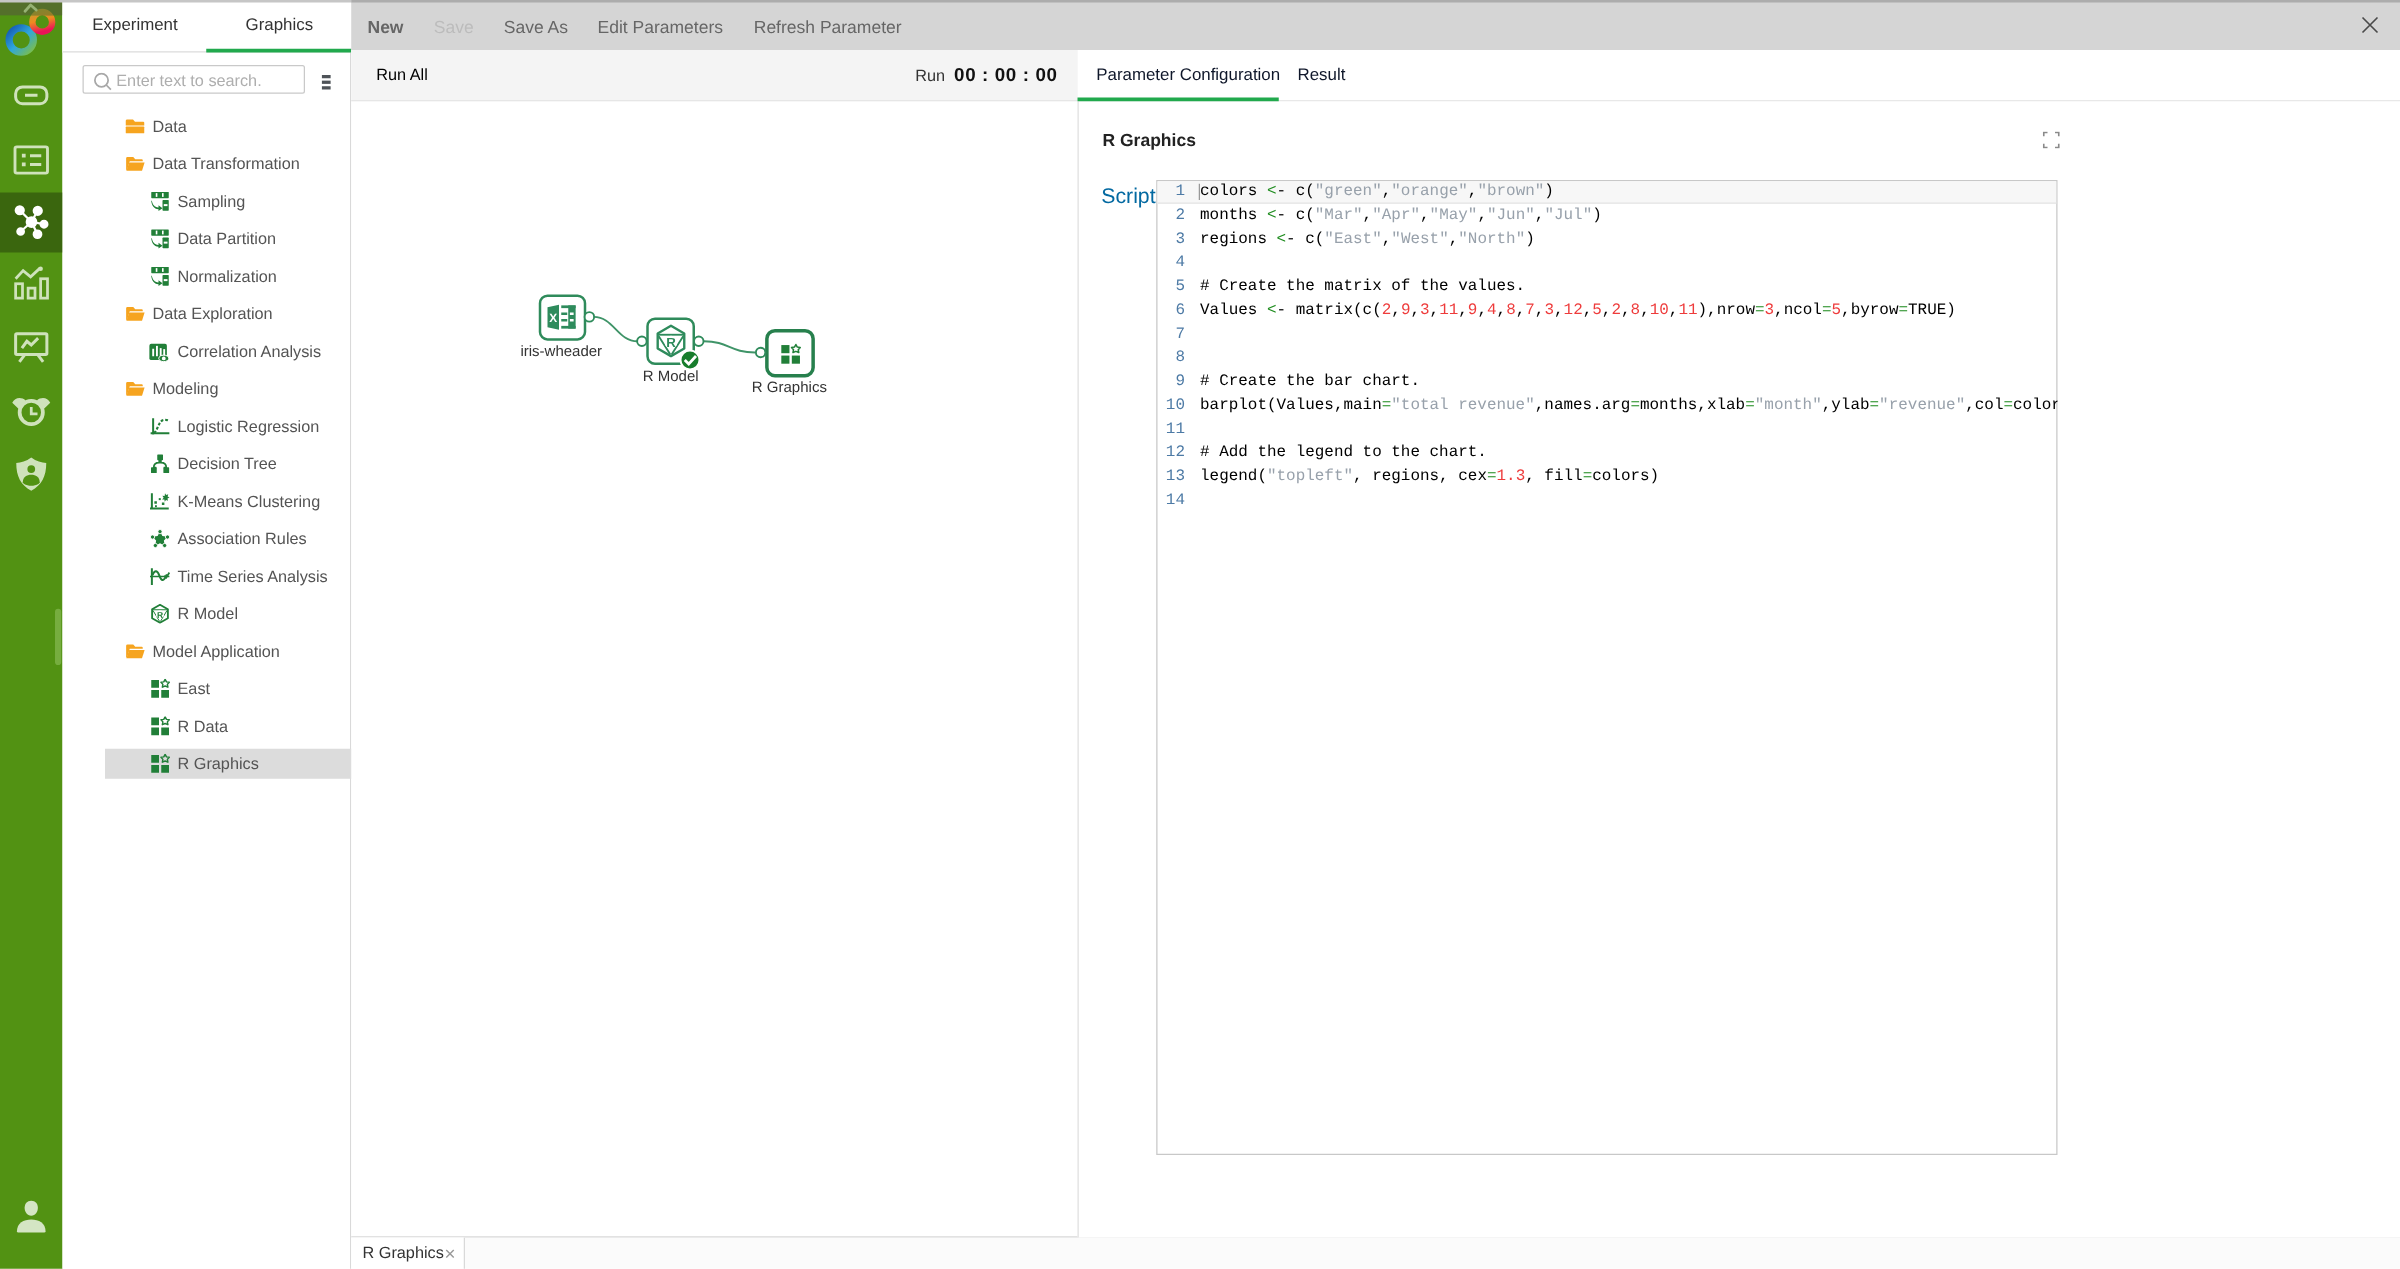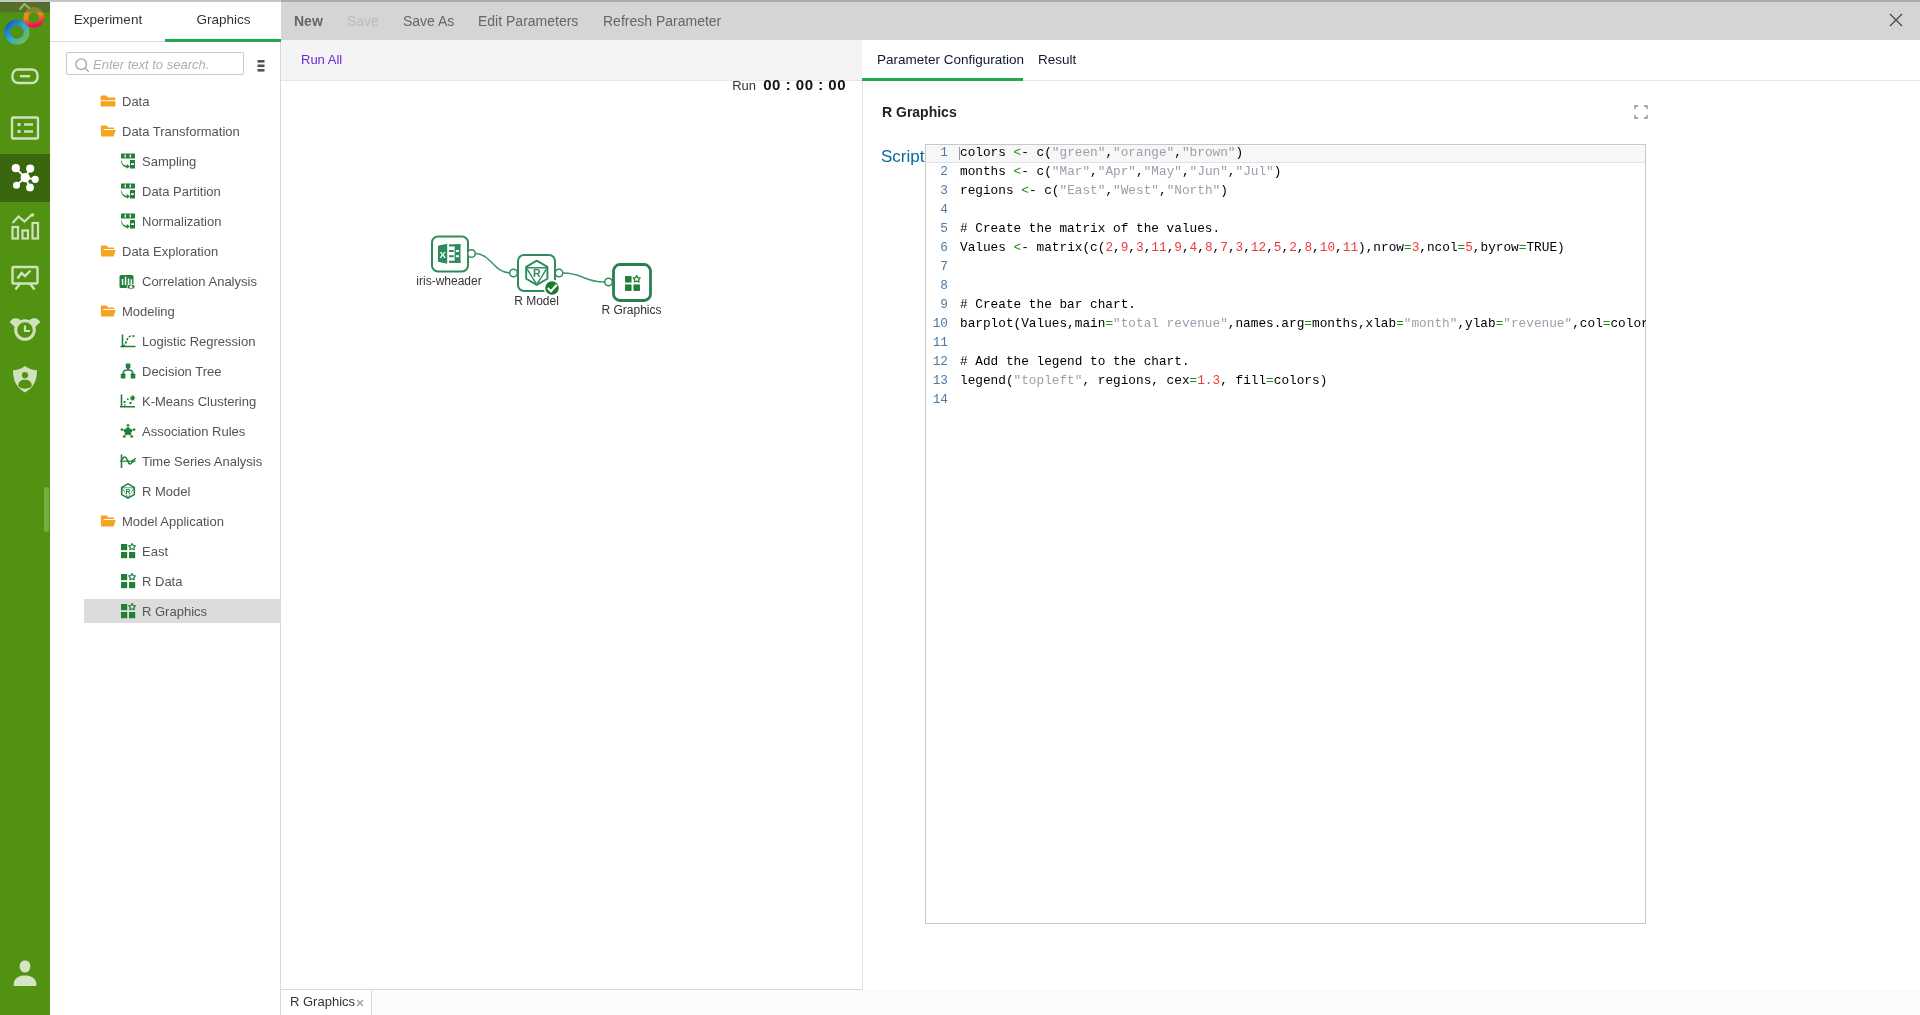--- a/index.html
+++ b/index.html
@@ -7,33 +7,33 @@
     font-family:"Liberation Sans", sans-serif; }
   .abs { position:absolute; }
   
   #sidebar { left:0; top:0; width:50px; height:1015px; background:#529213; }
   
   #leftpanel { left:50px; top:0; width:231px; height:1015px; background:#fff; border-right:1px solid #d9d9d9; }
   #lp-tabs { left:50px; top:0; width:231px; height:42px; border-bottom:1px solid #dcdcdc; background:#fff;}
   .lp-tab { position:absolute; top:0; height:33px; line-height:40px; text-align:center; font-size:13.5px; color:#333; }
   #lp-underline { left:165px; top:39px; width:116px; height:3px; background:#21a94d; }
   #searchbox { left:66px; top:52px; width:178px; height:23px; border:1px solid #c9c9c9; border-radius:2px; background:#fff; }
-  #searchtext { left:93px; top:57px; font-size:13px; color:#aeaeae;font-style:italic; }
+  #searchtext { left:93px; top:57px; font-size:13px; color:#aeaeae; }
   .row { position:absolute; left:50px; width:231px; height:30px;margin-left:34px; }
   .row .txt { position:absolute; top:50%; transform:translateY(-50%); font-size:13px; color:#545454; white-space:nowrap; }
   .row .ic { position:absolute; top:50%; transform:translateY(-50%); }
   .hl { background:#dcdcdc; }
   
   #toolbar { left:281px; top:0; width:1639px; height:40px; background:#d5d5d5; }
   .tb { position:absolute; top:2px; height:38px; line-height:38px; font-size:14px; color:#666; }
   
   #canvas { left:281px; top:40px; width:581px; height:950px; background:#fff; }
   #runbar { left:281px; top:40px; width:581px; height:41px; background:#f4f4f4; border-bottom:1px solid #e6e6e6; }
-  #runall { left:301px; top:40px; height:40px; line-height:40px; font-size:13px; color:#6d28d9; }
-  #runtime { right:1074px; top:57px; height:40px; line-height:56px; font-size:13px; color:#333; }
+  #runall { left:301px; top:40px; height:40px; line-height:40px; font-size:13px; color:#000000; }
+  #runtime { right:1074px; top:41px; height:40px; line-height:40px; font-size:13px; color:#333; }
   #runtime b { font-size:15px; color:#111; letter-spacing:0.5px; }
   
   #bottombar { left:281px; top:989px; width:1639px; height:26px; background:#fbfbfb; border-top:1px solid #d9d9d9; }
   #btab { left:281px; top:990px; width:91px; height:25px; background:#fff; border-right:1px solid #d9d9d9; }
   #btab span { position:absolute; left:9px; top:4px; font-size:13px; color:#333; }
   
   #rightpanel { left:862px; top:40px; width:1058px; height:950px; background:#fff; border-left:1px solid #e0e0e0; }
   #rp-tabs { left:862px; top:40px; width:1058px; height:41px; border-bottom:1px solid #e8e8e8; background:#fff; }
   .rp-tab { position:absolute; top:40px; height:44px; line-height:40px; font-size:13.5px; color:#0f172a; }
   #rp-underline { left:862px; top:78px; width:161px; height:3px; background:#21a94d; }

